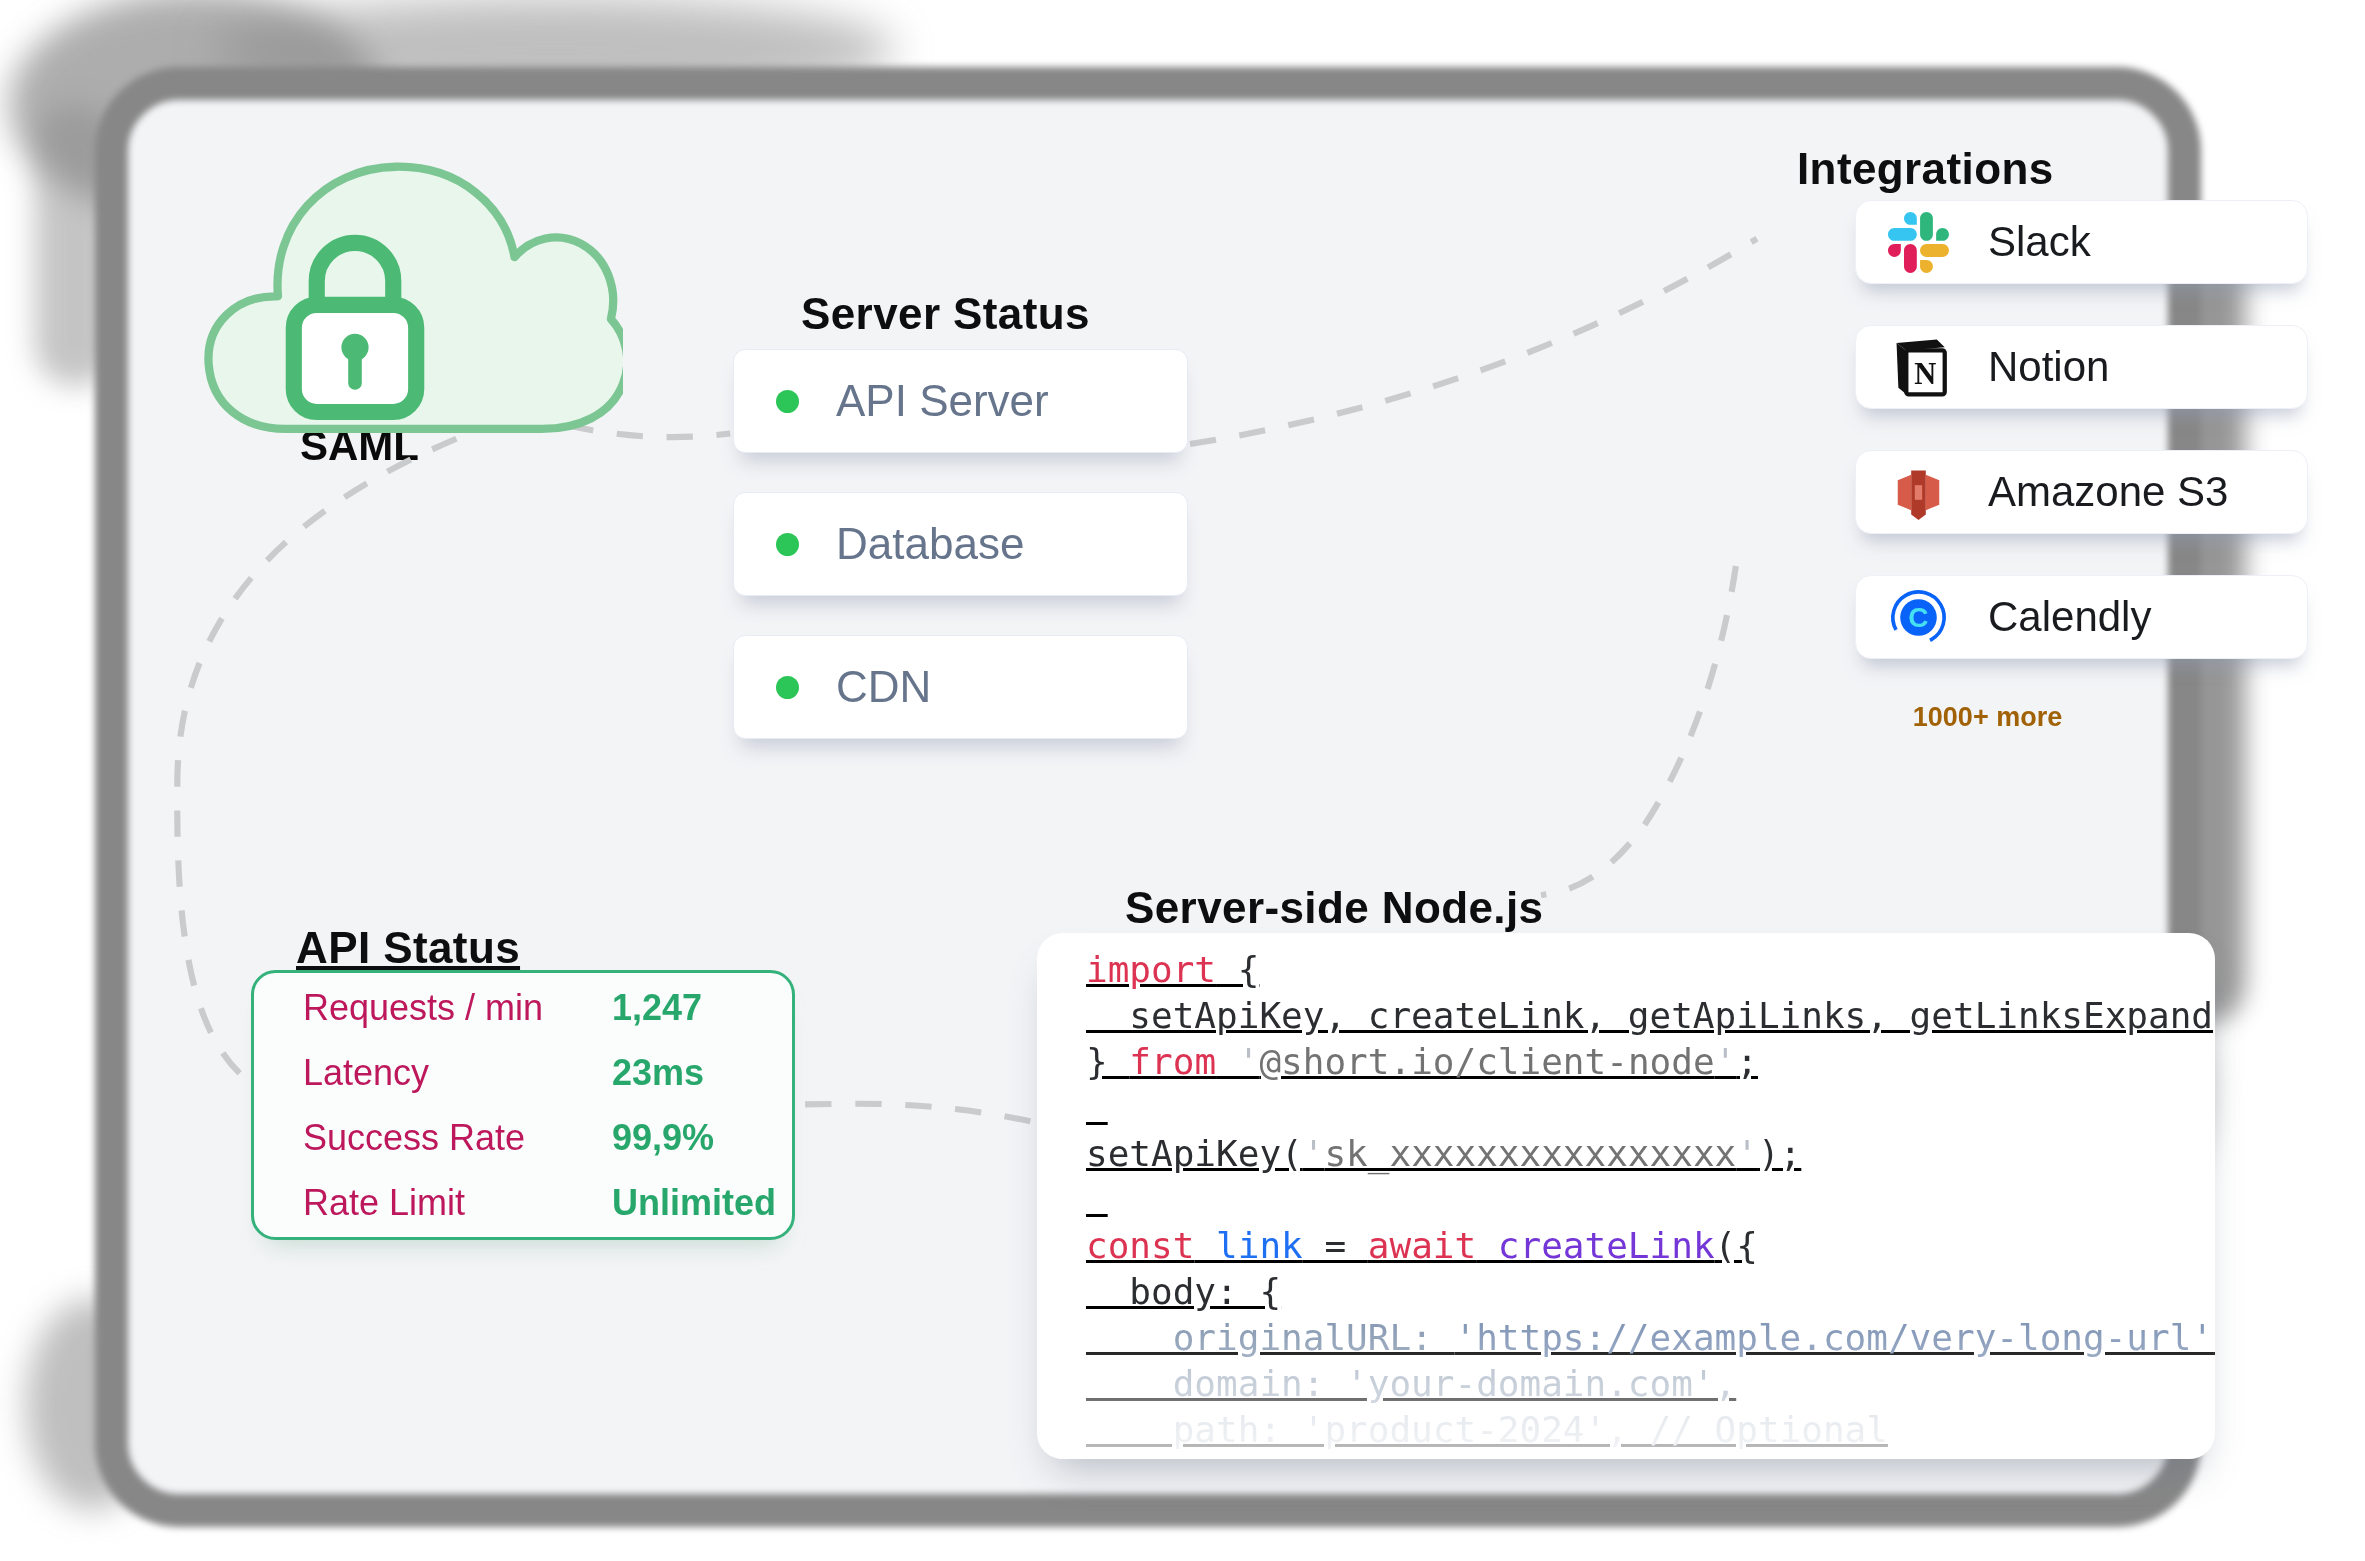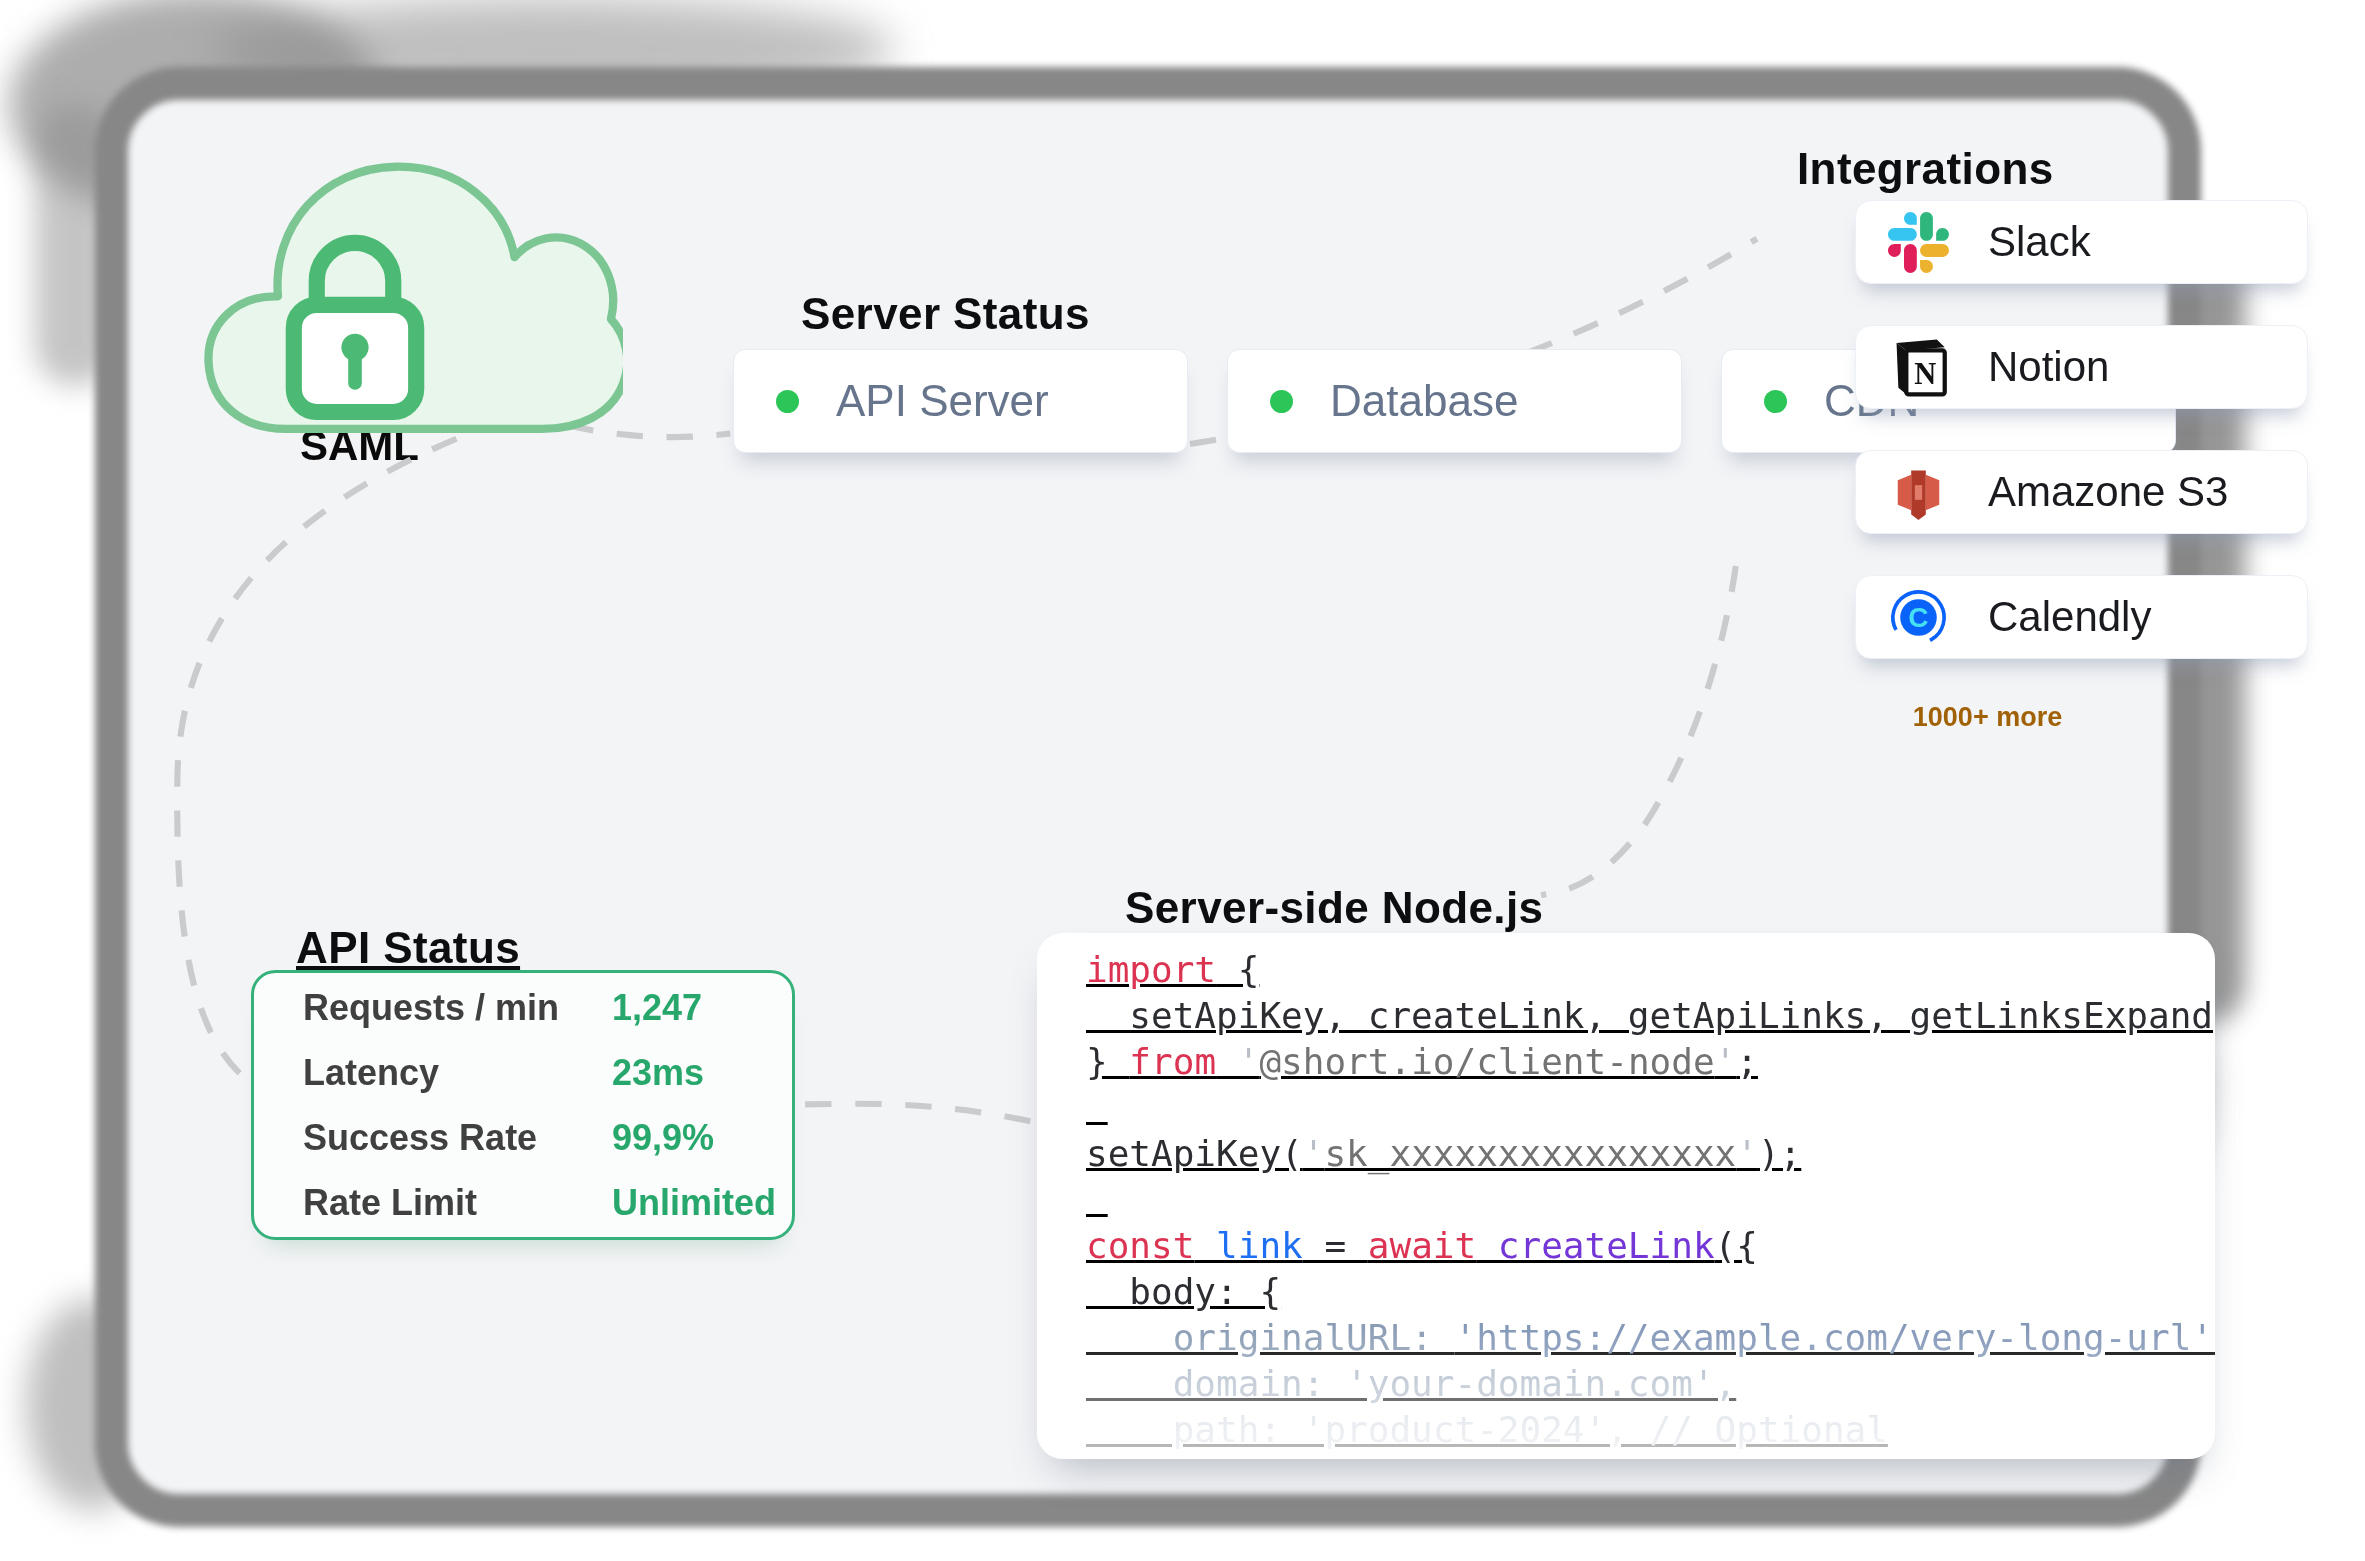--- a/index.html
+++ b/index.html
@@ -13,21 +13,21 @@
   
   .connectors{position:absolute;left:0;top:0;z-index:2;}
   .connectors path{fill:none;stroke:var(--dash,#c9cbcd);stroke-width:7;stroke-dasharray:30 27;}
   
   .layer{position:absolute;z-index:3;}
   .section-title{font-weight:700;color:#0d0e10;font-size:44px;letter-spacing:0.4px;margin-top:12px;}
   
   .saml-label{position:absolute;left:263px;top:422px;width:193px;text-align:center;
               font-size:42px;font-weight:700;color:#0a0a0a;}
   
-  .status-cards{position:absolute;left:733px;top:349px;display:flex;gap:39px;}
+  .status-cards{position:absolute;left:733px;top:349px;display:flex;flex-direction:column;gap:39px;}
   .status-card{width:455px;height:104px;box-sizing:border-box;background:#fff;border:1.8px solid #e6ebf4;
                border-radius:12.3px;display:flex;align-items:center;padding-left:42px;gap:37px;
                box-shadow:0 16px 19.3px -8.8px rgba(148,158,180,.45);}
   .status-dot{width:23px;height:23px;border-radius:50%;background:var(--status-dot,#2bc558);flex:none;}
   .status-label{font-size:44px;color:var(--slate-label,#66758c);font-weight:500;}
   
   .int-cards{position:absolute;left:1855px;top:200px;display:flex;flex-direction:column;gap:41px;}
   .int-card{width:453px;height:84px;box-sizing:border-box;background:#fff;border:0.9px solid #edf0f6;
             border-radius:16px;display:flex;align-items:center;padding-left:32px;gap:39px;
             box-shadow:0 14px 17.5px -7px rgba(148,158,180,.5);}
@@ -35,21 +35,21 @@
   .int-icon svg{width:100%;height:100%;}
   .int-label{font-size:42px;color:#191b1f;font-weight:500;}
   .more-label{position:absolute;left:1761px;top:702px;width:453px;text-align:center;
               font-size:27px;color:#a16207;font-weight:700;}
   
   .api-box{position:absolute;left:251px;top:970px;width:544px;height:270px;box-sizing:border-box;
            background:#fafdfb;border:3.5px solid #35b27c;border-radius:24.6px;
            display:flex;flex-direction:column;justify-content:center;gap:23px;padding:8.8px 0 8.8px 49px;
            box-shadow:0 17.5px 26px -16px rgba(110,170,140,.4);}
   .api-row{display:flex;align-items:center;}
-  .api-label{width:309px;font-size:36px;color:#404040;font-weight:700;}
+  .api-label{width:309px;font-size:36px;color:#be185d;font-weight:400;}
   .api-value{font-size:36px;font-weight:700;color:var(--api-value,#28a76d);}
   
   .code-card{position:absolute;left:1037px;top:933px;width:1178px;height:526px;box-sizing:border-box;
              background:#fff;border-radius:26px;padding:14px 0 0 49px;overflow:hidden;
              box-shadow:0 23px 40px -16px rgba(100,110,130,.45);text-decoration:underline;}
   .code-card:after{content:"";position:absolute;left:0;right:0;bottom:0;height:132px;
              background:linear-gradient(180deg,rgba(255,255,255,0),rgba(255,255,255,.8));pointer-events:none;}
   .code-line{font-family:"DejaVu Sans Mono", monospace;font-size:36px;line-height:46px;
              white-space:pre;color:var(--code-text,#2b2d31);}
   .tok-kw{color:var(--kw,#dc3352);}

